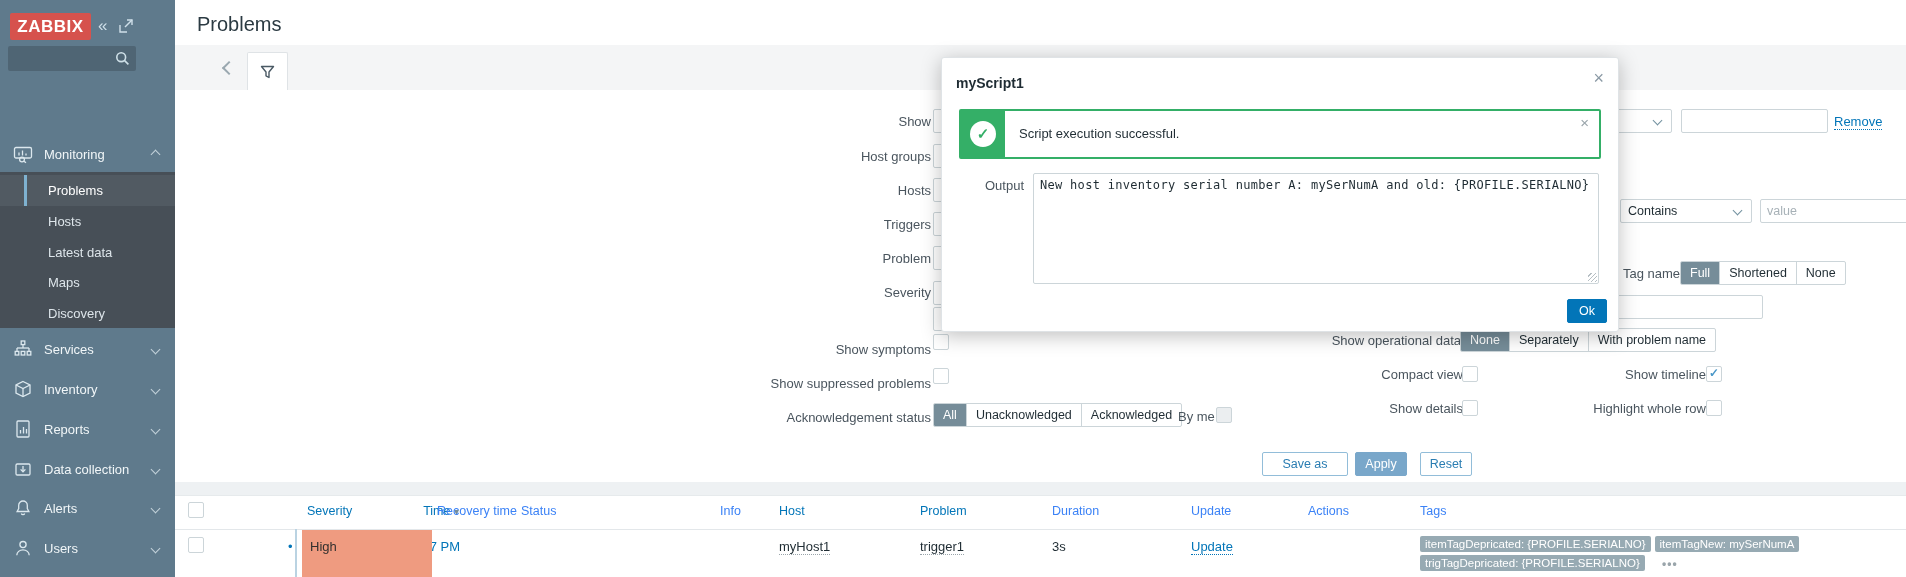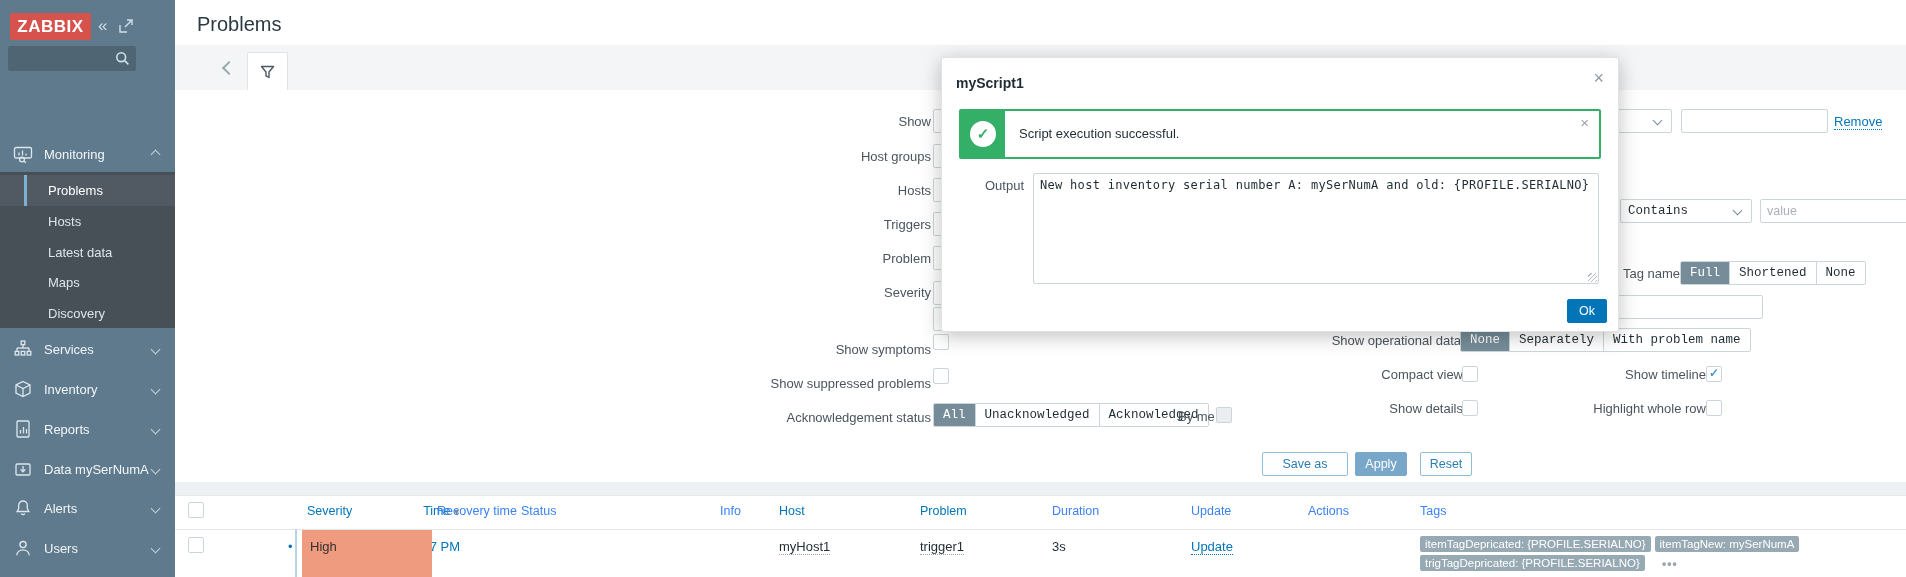--- a/index.html
+++ b/index.html
@@ -45,25 +45,25 @@
   .fpanel{position:absolute;left:175px;top:90px;width:1731px;height:392px;background:#fff;}
 
   
   .flabel{position:absolute;font-size:13px;color:#4a555e;white-space:nowrap;text-align:right;}
   .ghost-input,.tinput,.select{position:absolute;box-sizing:border-box;height:24px;background:#fff;
         border:1px solid #ccd5d9;border-radius:2px;}
   .tinput{font-size:12.5px;color:#1f2c33;padding:0 6px;outline:none;font-family:"Liberation Sans",sans-serif;}
   .tinput::placeholder{color:#a7b1b7;}
   .select .schev{position:absolute;right:10px;top:7px;width:6px;height:6px;
         border-right:1.6px solid #72919f;border-bottom:1.6px solid #72919f;transform:rotate(45deg);}
-  .select .seltext{position:absolute;left:7px;top:4px;font-size:12.5px;color:#1f2c33;font-family:Liberation Mono, monospace;}
+  .select .seltext{position:absolute;left:7px;top:4px;font-size:12.5px;color:#1f2c33;}
   .seg{position:absolute;display:flex;height:24px;box-sizing:border-box;border:1px solid #ccd5d9;
        border-radius:2px;background:#fff;overflow:hidden;}
   .seg .opt{padding:0 9px;font-size:12.5px;line-height:22px;color:#1f2c33;
-       border-left:1px solid #ccd5d9;white-space:nowrap;cursor:pointer;font-family:Liberation Mono, monospace;}
+       border-left:1px solid #ccd5d9;white-space:nowrap;cursor:pointer;}
   .seg .opt:first-child{border-left:none;}
   .seg .opt.sel{background:#768d99;color:#fff;}
   .cb{position:absolute;box-sizing:border-box;width:16px;height:16px;background:#fff;
       border:1px solid #ccd5d9;border-radius:2px;font-size:12px;line-height:13px;
       text-align:center;color:#4a97c8;font-weight:bold;}
   .cb.disabled{background:#ebeef0;}
   .link{color:#0275b8;font-size:13px;cursor:pointer;text-decoration:none;}
   .dotted{border-bottom:1px dotted #0275b8;}
   .dark-link{color:#1f2c33;font-size:13px;border-bottom:1px dotted #9aa5ab;cursor:pointer;}
   .btn{position:absolute;box-sizing:border-box;height:24px;border-radius:2px;font-size:12.5px;
@@ -198,21 +198,21 @@
       <span class="nlabel">Reports</span>
       <span class="nav-chev chev down"></span>
     </div>
 
     <div class="nav-item" style="top:453px">
       <svg class="nicon" width="20" height="20" viewBox="0 0 20 20">
         <rect x="3" y="5" width="14" height="11" rx="1.2" fill="none" stroke="#dce8ee" stroke-width="1.3"></rect>
         <line x1="10" y1="7" x2="10" y2="12.5" stroke="#dce8ee" stroke-width="1.3"></line>
         <polyline points="7.6,10.4 10,12.8 12.4,10.4" fill="none" stroke="#dce8ee" stroke-width="1.3"></polyline>
       </svg>
-      <span class="nlabel">Data mySerNumA</span>
+      <span class="nlabel">Data collection</span>
       <span class="nav-chev chev down"></span>
     </div>
 
     <div class="nav-item" style="top:492px">
       <svg class="nicon" width="20" height="20" viewBox="0 0 20 20">
         <path d="M10 3 a4.3 4.3 0 0 1 4.3 4.3 v3.2 l1.6 3 h-11.8 l1.6 -3 v-3.2 a4.3 4.3 0 0 1 4.3 -4.3 Z" fill="none" stroke="#dce8ee" stroke-width="1.3"></path>
         <path d="M8.3 15.5 a1.8 1.8 0 0 0 3.4 0" fill="none" stroke="#dce8ee" stroke-width="1.3"></path>
       </svg>
       <span class="nlabel">Alerts</span>
       <span class="nav-chev chev down"></span>

